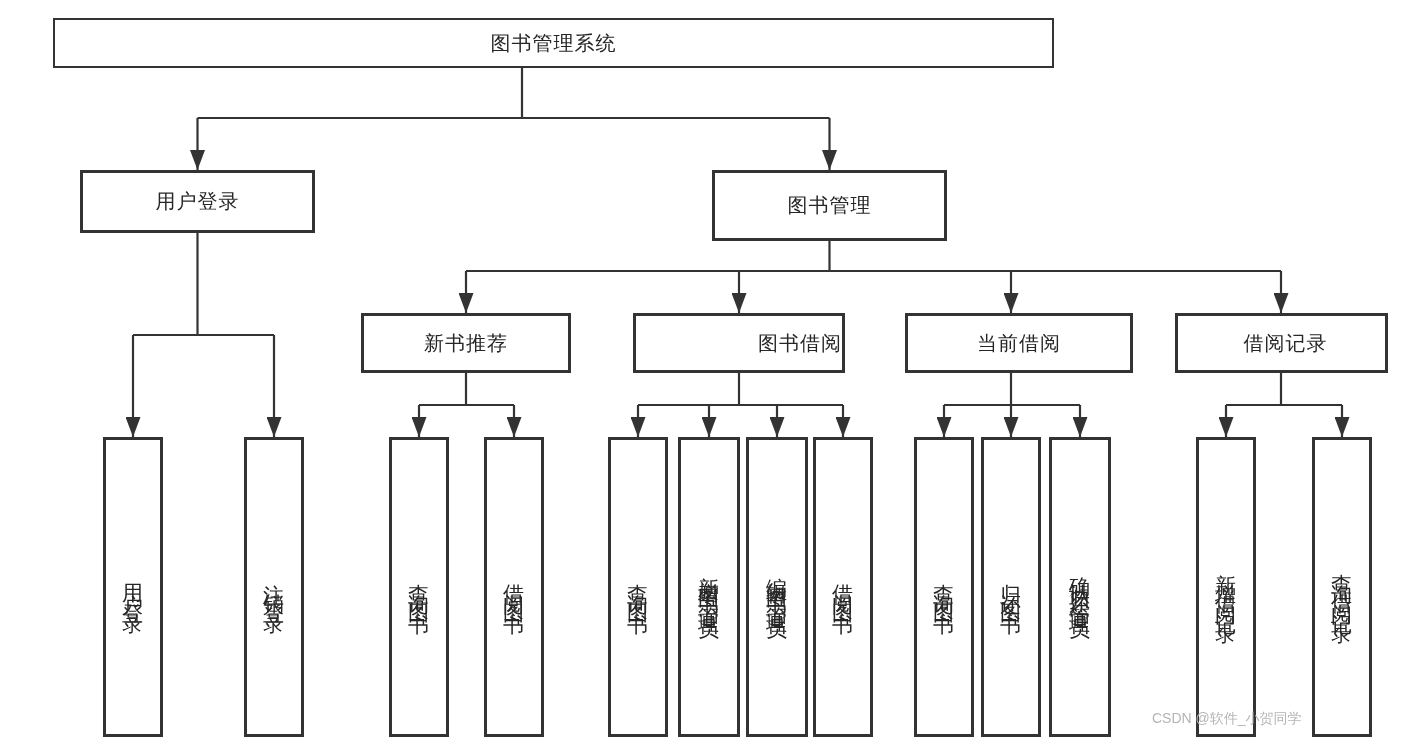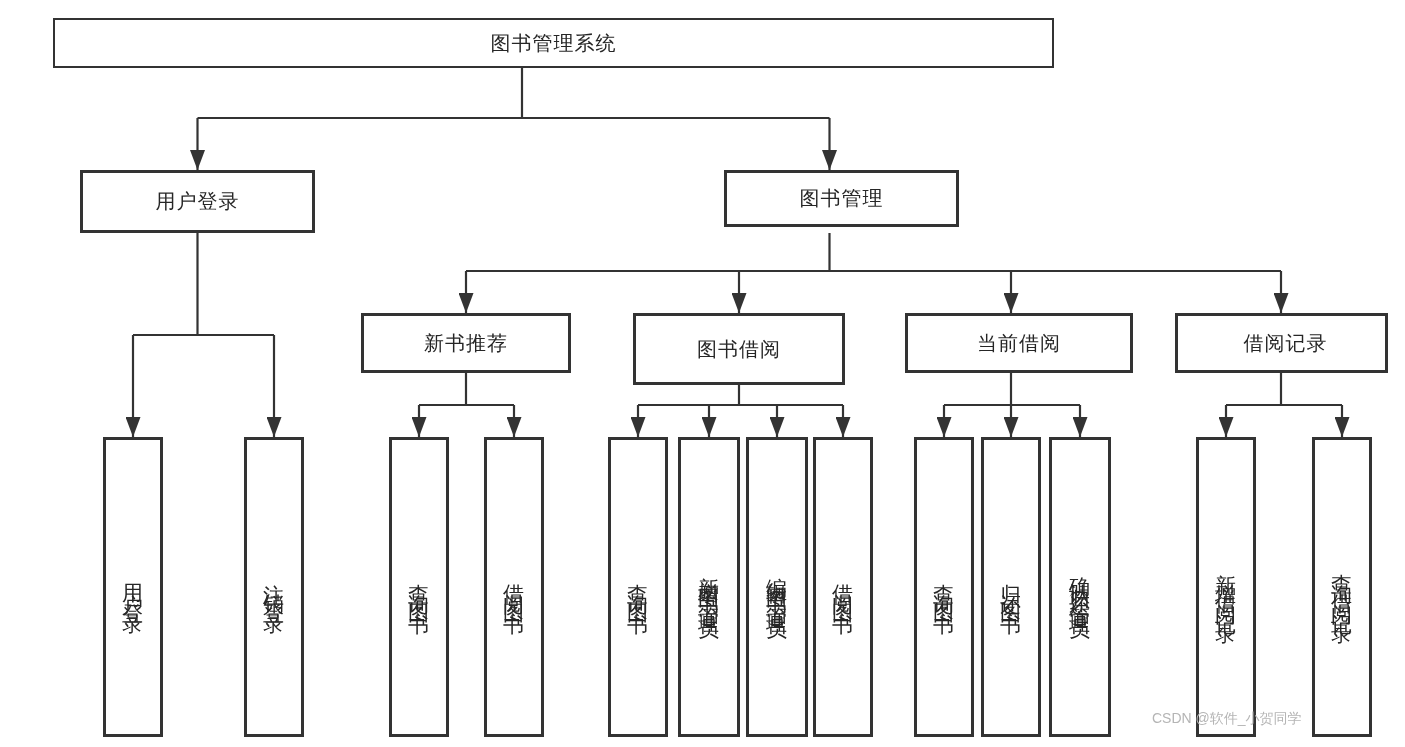--- a/index.html
+++ b/index.html
@@ -102,28 +102,28 @@
     <path class="ln" marker-end="url(#arw)" d="M1342,405 V437"></path>
   </svg>
 
   <div class="box root" style="left:22px; top:18px; width:1001px; height:50px;margin-left:31px;">
     <span class="hlabel">图书管理系统</span>
   </div>
 
   <div class="box" style="left:80px; top:170px; width:235px; height:63px;">
     <span class="hlabel">用户登录</span>
   </div>
-  <div class="box" style="left:712px; top:170px; width:235px; height:57px;margin-left:12px;">
+  <div class="box" style="left:712px; top:170px; width:235px; height:71px;">
     <span class="hlabel">图书管理</span>
   </div>
 
   <div class="box" style="left:361px; top:313px; width:210px; height:60px;">
     <span class="hlabel">新书推荐</span>
   </div>
-  <div class="box" style="left:633px; top:313px; width:212px; height:72px;">
+  <div class="box" style="left:633px; top:313px; width:212px; height:60px;justify-content:flex-end;">
     <span class="hlabel">图书借阅</span>
   </div>
   <div class="box" style="left:905px; top:313px; width:228px; height:60px;">
     <span class="hlabel">当前借阅</span>
   </div>
   <div class="box" style="left:1175px; top:313px; width:213px; height:60px;padding-left:8px;">
     <span class="hlabel">借阅记录</span>
   </div>
 
   <div class="box leaf" style="left:103px; width:60px;">

